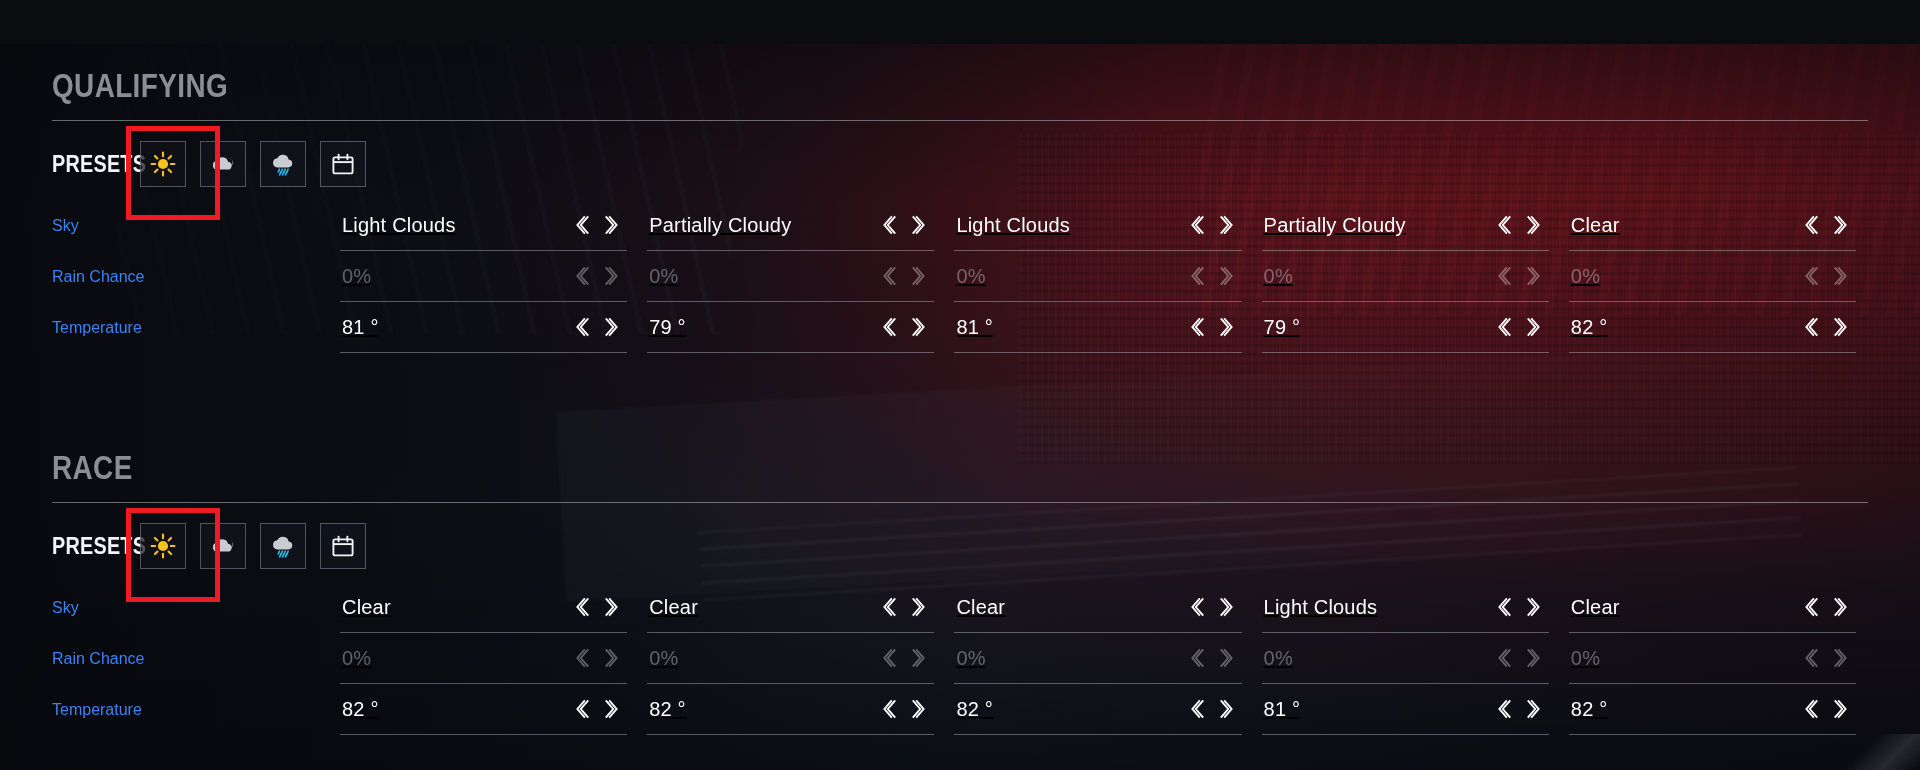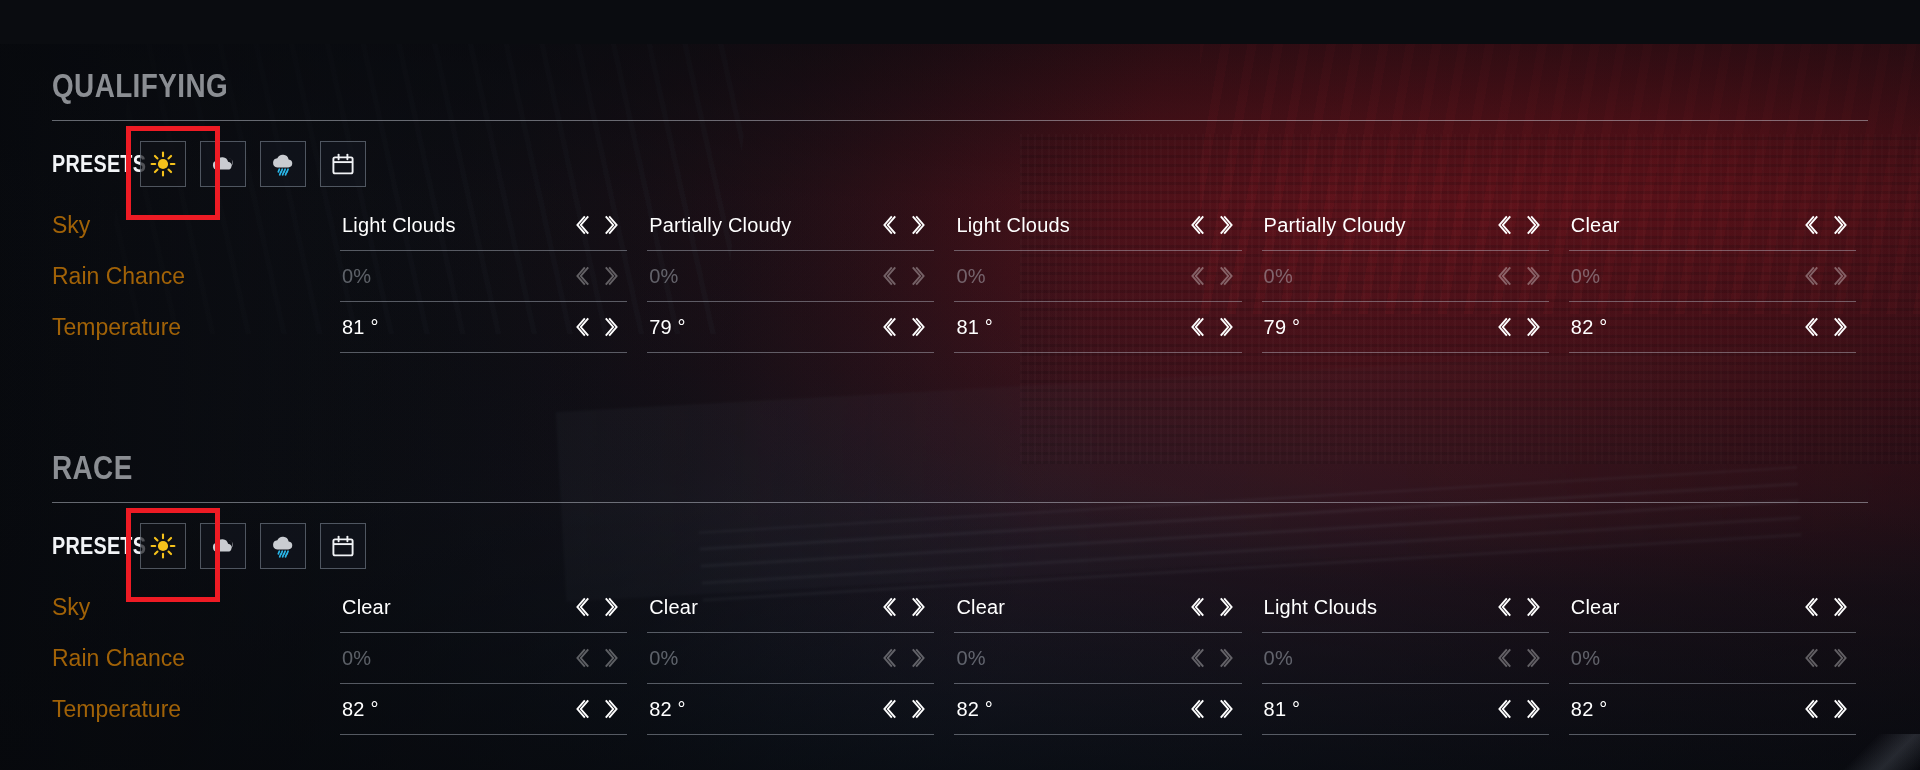--- a/index.html
+++ b/index.html
@@ -169,32 +169,33 @@
   .param-row {
     position: relative;
     height: 51px;
   }
   .row-label {
     position: absolute;
     left: 0;
     top: 0;
     height: 51px;
     line-height: 51px;
-    font-size: 23px;
-    color: #a16207;
+    font-size: 16px;
+    color: #3b82f6;
     font-family: "Liberation Sans", sans-serif;
     white-space: nowrap;
   }
   .cells {
     position: absolute;
     left: 288px;
     top: 0;
     right: 12px;
     display: flex;
     gap: 20px;
+    text-decoration: underline;
   }
   .cell {
     position: relative;
     flex: 1 1 0;
     height: 51px;
     display: flex;
     align-items: center;
     border-bottom: 1px solid rgba(200,208,220,0.40);
   }
   .cell-value {

